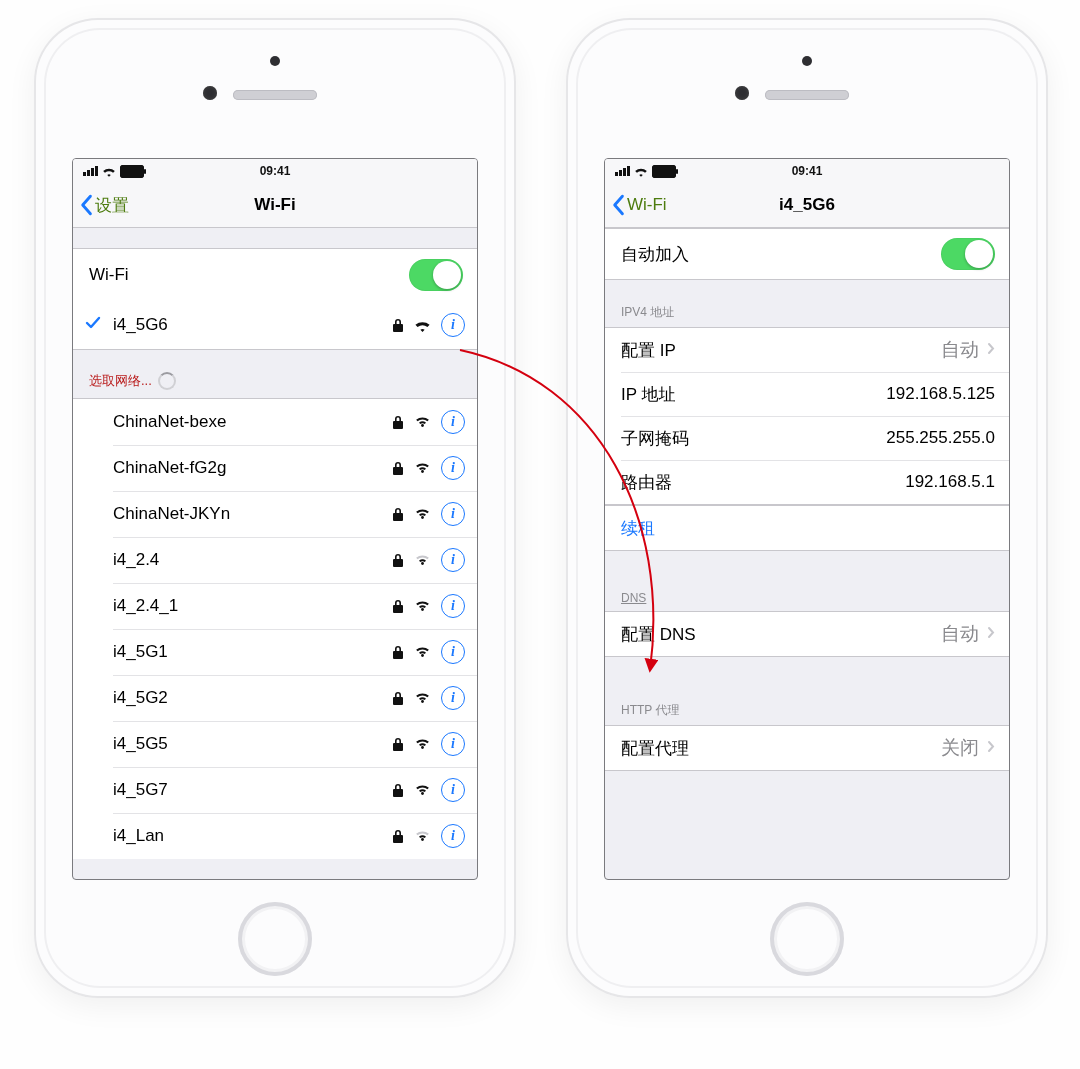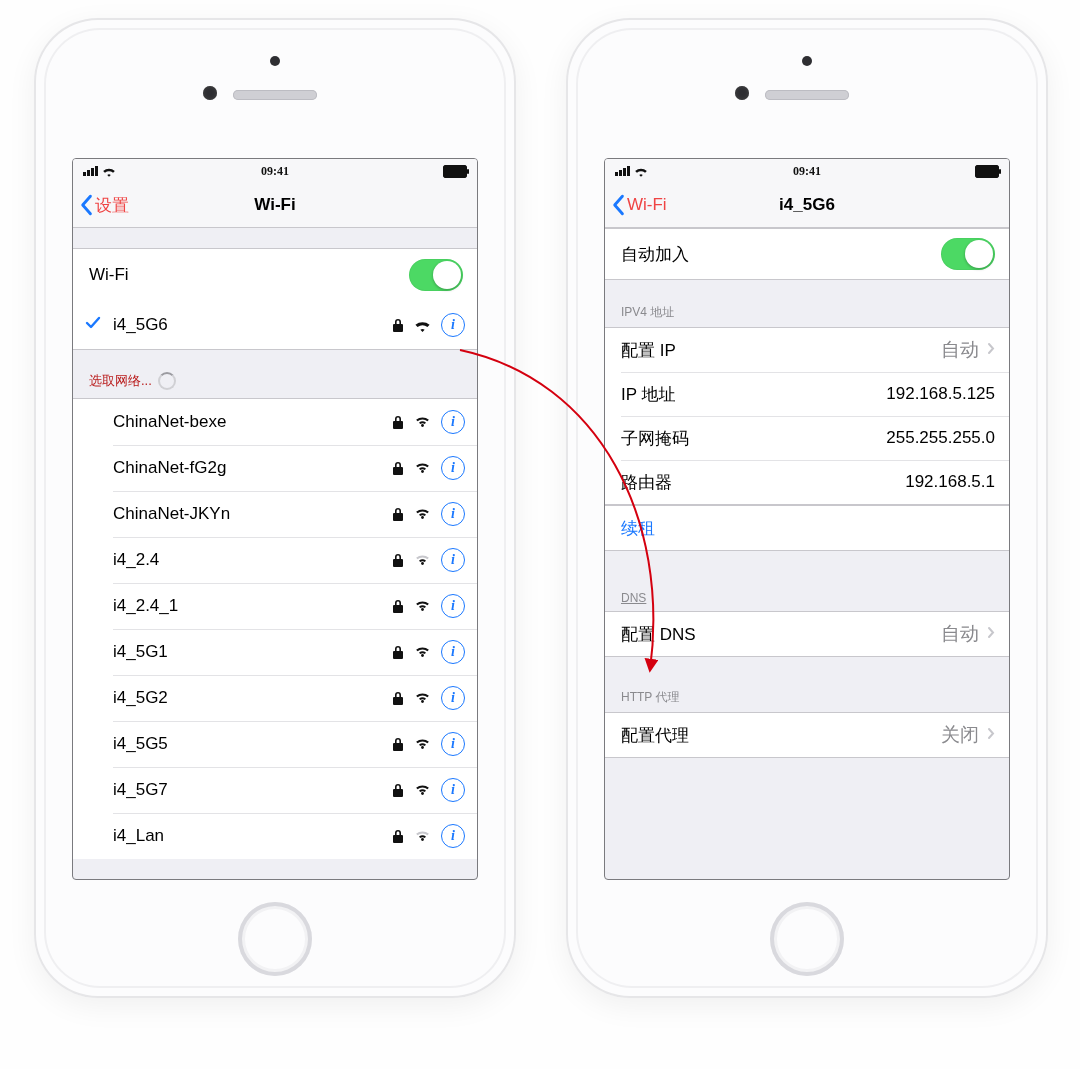--- a/index.html
+++ b/index.html
@@ -12,34 +12,34 @@
   
   .camera{position:absolute;top:38px;left:50%;transform:translateX(-50%);width:10px;height:10px;background:#2e2e32;border-radius:50%;}
   .speaker{position:absolute;top:72px;left:50%;transform:translateX(-50%);width:84px;height:10px;background:#cfcfd4;border-radius:6px;box-shadow:inset 0 0 0 1px #bcbcc2;}
   .sensor{position:absolute;top:68px;left:calc(50% - 72px);width:14px;height:14px;background:#2e2e32;border-radius:50%;box-shadow:inset 0 0 4px #444;}
   .home{position:absolute;bottom:22px;left:50%;transform:translateX(-50%);width:74px;height:74px;border-radius:50%;
         box-shadow:inset 0 0 0 4px #d9d9de,inset 0 0 0 7px #f2f2f4;}
   
   .screen{position:absolute;top:140px;left:38px;right:38px;bottom:118px;border:1px solid #7a7a7e;
           border-radius:4px;background:#efeff4;overflow:hidden;}
   
-  .status{height:24px;background:#f7f7f9;display:flex;align-items:center;justify-content:space-between;
-          padding:0 10px;font-size:12px;font-weight:600;color:#111;font-family:Liberation Serif, serif;}
+  .status{height:24px;background:#f7f7f9;display:flex;align-items:center;
+          padding:0 10px;font-size:12px;font-weight:600;color:#111;}
   .status .mid{position:absolute;left:0;right:0;text-align:center;}
   .sigbars{display:inline-flex;align-items:flex-end;gap:1px;margin-right:4px;}
   .sigbars span{width:3px;background:#111;display:inline-block;}
   .sigbars span:nth-child(1){height:4px}.sigbars span:nth-child(2){height:6px}
   .sigbars span:nth-child(3){height:8px}.sigbars span:nth-child(4){height:10px}
   .batt{display:inline-block;width:22px;height:11px;border:1px solid #111;border-radius:2px;position:relative;margin-left:4px;}
   .batt::after{content:"";position:absolute;right:-3px;top:3px;width:2px;height:5px;background:#111;border-radius:1px;}
   .batt i{display:block;background:#111;height:100%;width:100%;}
   
   .nav{height:44px;background:#f7f7f9;border-bottom:1px solid #c8c7cc;position:relative;
        display:flex;align-items:center;}
-  .nav .back{display:flex;align-items:center;color:#ef4444;font-size:17px;padding-left:6px;cursor:pointer;}
+  .nav .back{display:flex;align-items:center;color:#4d7c0f;font-size:17px;padding-left:6px;cursor:pointer;}
   .nav .back svg{margin-right:2px;}
   .nav .title{position:absolute;left:0;right:0;text-align:center;font-size:17px;font-weight:700;color:#000;}
   .ghead{font-size:12px;color:#8a8a8e;padding:0 16px 6px;text-transform:none;}
   .cell{background:#fff;min-height:44px;display:flex;align-items:center;padding:0 14px 0 16px;
         position:relative;font-size:17px;color:#000;}
   .cell + .cell::before{content:"";position:absolute;left:16px;right:0;top:0;height:1px;background:#e3e3e6;}
   .cell .grow{flex:1;}
   .cell .val{color:#8a8a8e;font-size:19px;}
   .cell .valdark{color:#000;text-align:center;}
   .cell.link{color:#1a78ff;}
@@ -364,21 +364,21 @@
         <span class="grow">配置 DNS</span>
         <span class="val">自动</span>
         <span class="chev">
           <svg width="8" height="13" viewBox="0 0 8 13">
                 <path fill="none" stroke="#c7c7cc" stroke-width="2" stroke-linecap="round" d="M2 2l4 4.5L2 11"></path>
               </svg>
         </span>
       </div>
     </div>
 
-    <div class="ghead" style="padding-top:32px;">HTTP 代理</div>
+    <div class="ghead" style="padding-top:12px;margin-top:33px;">HTTP 代理</div>
     <div class="edge-top edge-bot">
       <div class="cell">
         <span class="grow">配置代理</span>
         <span class="val">关闭</span>
         <span class="chev">
           <svg width="8" height="13" viewBox="0 0 8 13">
                 <path fill="none" stroke="#c7c7cc" stroke-width="2" stroke-linecap="round" d="M2 2l4 4.5L2 11"></path>
               </svg>
         </span>
       </div>

